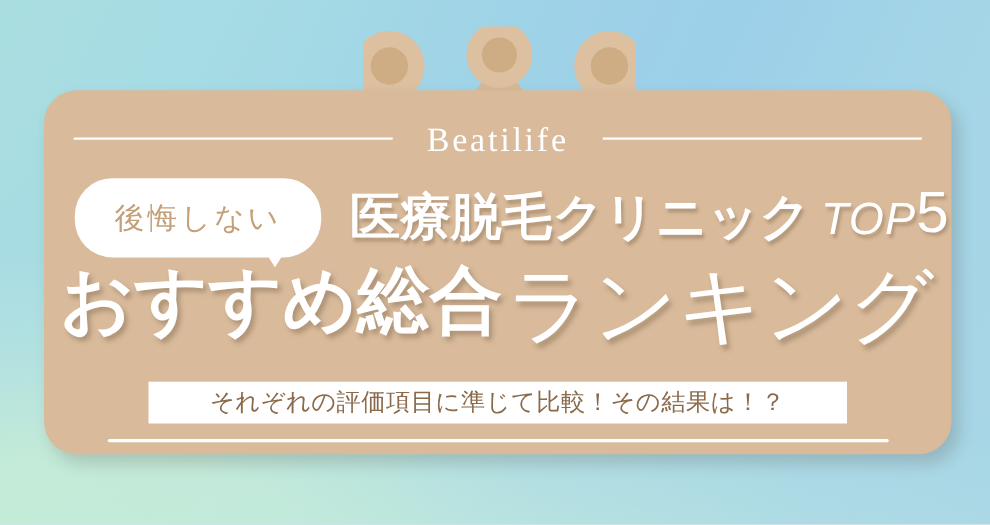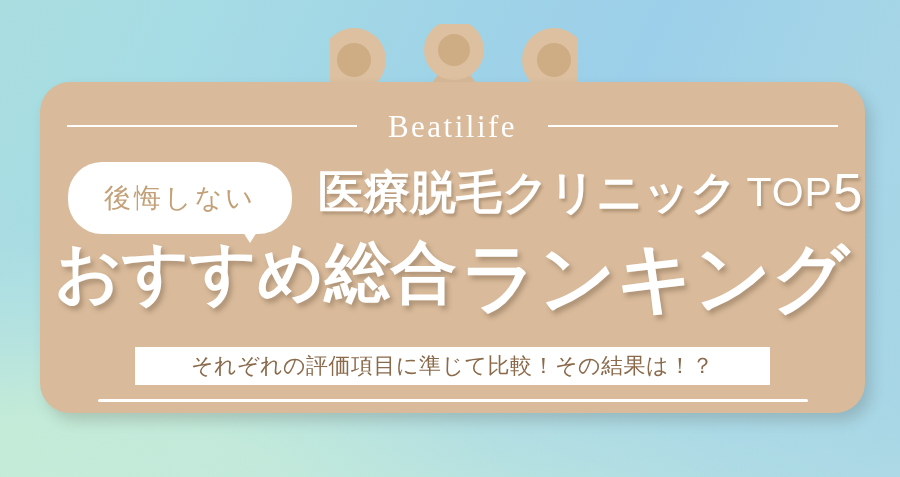--- a/index.html
+++ b/index.html
@@ -133,40 +133,41 @@
     border-top: 22px solid #ffffff;
   }
 
   
   .head1 {
     position: absolute;
     left: 318px;
     top: 164px;
     height: 56px;
     display: flex;
-    align-items: center;
+    align-items: flex-end;
     white-space: nowrap;
     text-shadow: 2px 3px 3px rgba(120,95,70,0.40);
   }
   .head1 .jp {
     font-size: 46px;
     font-weight: bold;
     color: #ffffff;
     letter-spacing: 0px;
     font-family: "DejaVu Sans", sans-serif;
     line-height: 1;
   }
   .head1 .top {
     font-size: 41px;
     font-weight: 300;
     color: #ffffff;
     letter-spacing: 1px;
     margin-left: 9px;
     font-family: "Liberation Sans", sans-serif;
     line-height: 1;
+    font-style: italic;
   }
   .head1 .num {
     font-size: 53px;
     font-weight: 300;
     color: #ffffff;
     font-family: "Liberation Sans", sans-serif;
     line-height: 1;
   }
 
   
@@ -184,21 +185,21 @@
   }
   .head2 .a {
     font-size: 66px;
     font-weight: bold;
     color: #ffffff;
     font-family: "DejaVu Sans", sans-serif;
     line-height: 1;
   }
   .head2 .b {
     font-size: 76px;
-    font-weight: bold;
+    font-weight: normal;
     color: #ffffff;
     font-family: "DejaVu Sans", sans-serif;
     line-height: 1;
     margin-left: 4px;
   }
 
   
   .banner {
     position: absolute;
     left: 135px;

